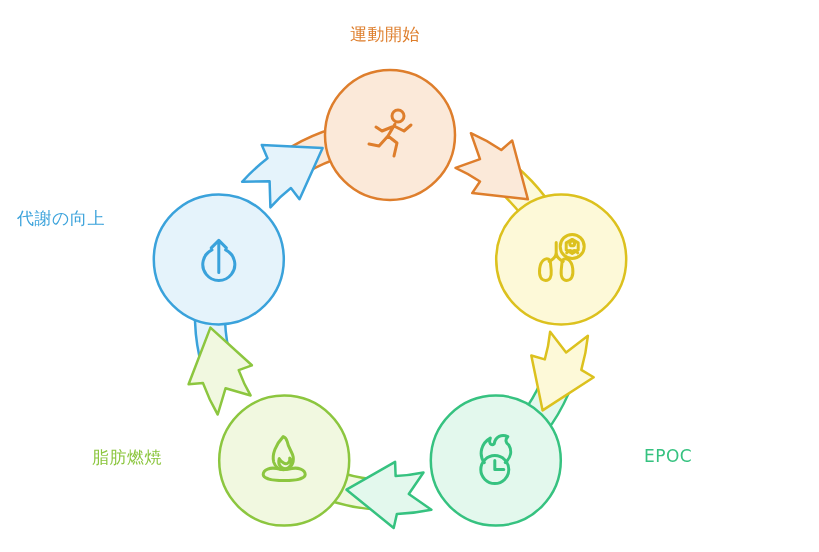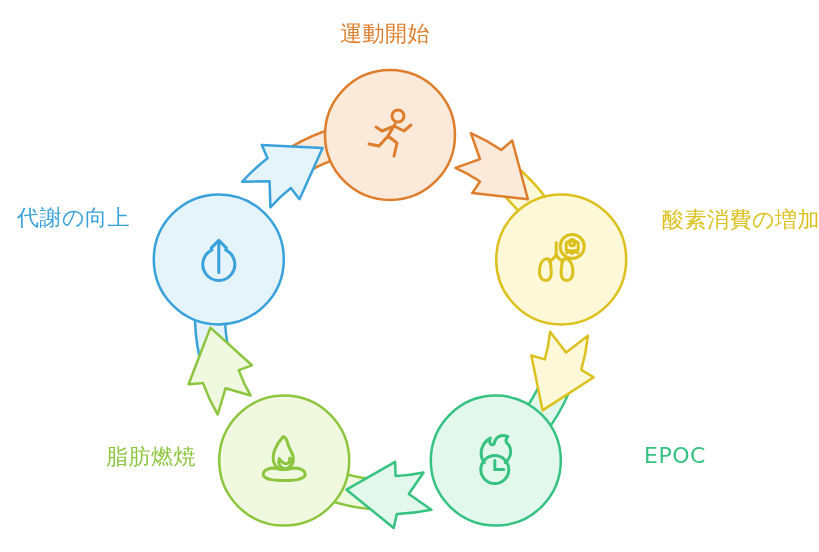--- a/index.html
+++ b/index.html
@@ -6,30 +6,30 @@
   .stage{
     position:relative;
     width:819px;height:552px;
     background:#ffffff;
     overflow:hidden;
     font-family:"DejaVu Sans", sans-serif;
   }
   .stage svg{position:absolute;left:0;top:0;}
   .node-label{
     position:absolute;
-    font-size:22px;
+    font-size:17px;
     font-weight:500;
     letter-spacing:0.5px;
     white-space:nowrap;
     line-height:20px;
   }
   .label-0{left:385px;top:24px;transform:translateX(-50%);}
   .label-1{left:662px;top:210px;}
   .label-2{left:608px;top:446px;}
-  .label-3{left:106px;top:447px;}
+  .label-3{left:92px;top:447px;}
   .label-4{left:17px;top:208px;}
 </style>
 </head>
 <body>
 
 <div class="stage">
   <svg id="diagram" width="819" height="552" viewBox="0 0 819 552">
       <path d="M 501.8 155.3 A 195 195 0 0 1 562.2 223.5 L 535.7 237.5 A 165 165 0 0 0 484.6 179.8 Z" fill="#FDF9D8" stroke="#DCC11E" stroke-width="2.5" stroke-linejoin="round"></path>
       <path d="M 470.9 133.2 A 199 199 0 0 1 501.3 150.0 L 512.2 140.5 L 527.9 199.3 L 472.2 193.1 L 480.0 181.5 A 161 161 0 0 0 455.5 167.9 L 480.0 159.1 Z" fill="#FBE9D9" stroke="#DE7E2C" stroke-width="2.5" stroke-linejoin="round"></path>
       <path d="M 576.5 372.0 A 195 195 0 0 1 530.3 450.5 L 508.7 429.6 A 165 165 0 0 0 547.8 363.2 Z" fill="#E3F8ED" stroke="#36C280" stroke-width="2.5" stroke-linejoin="round"></path>
@@ -68,17 +68,16 @@
         <path d="M11 46 C11 41 18.5 38.5 24.5 40 C29.5 41.2 34.5 41.2 39.5 40 C45.5 38.5 53 41 53 46 C53 50 44 52 32 52 C20 52 11 50 11 46 Z"></path>
       </g>
       <circle cx="218.8" cy="259.4" r="65" fill="#E5F3FB" stroke="#3AA2DB" stroke-width="2.5"></circle>
       <g transform="translate(186.8 227.4)" fill="none" stroke="#3AA2DB" stroke-width="3" stroke-linecap="round" stroke-linejoin="round">
         <path d="M38.8 22.5 A16 16 0 1 1 25.2 22.5"></path>
         <path d="M32 45 L32 13 M24.5 20.5 L32 13 L39.5 20.5"></path>
       </g>
     </svg>
 
   <div class="node-label label-0" style="color: rgb(222, 126, 44);">運動開始</div>
-  <div class="node-label label-1" style="color: rgb(220, 193, 30);">酸素消費の増加</div>
   <div class="node-label label-2" style="color: rgb(54, 194, 128); margin-left: 36px;">EPOC</div>
   <div class="node-label label-3" style="color: rgb(140, 198, 63);">脂肪燃焼</div>
   <div class="node-label label-4" style="color: rgb(58, 162, 219); text-align: right;">代謝の向上</div>
 </div>
 
 </body></html>

